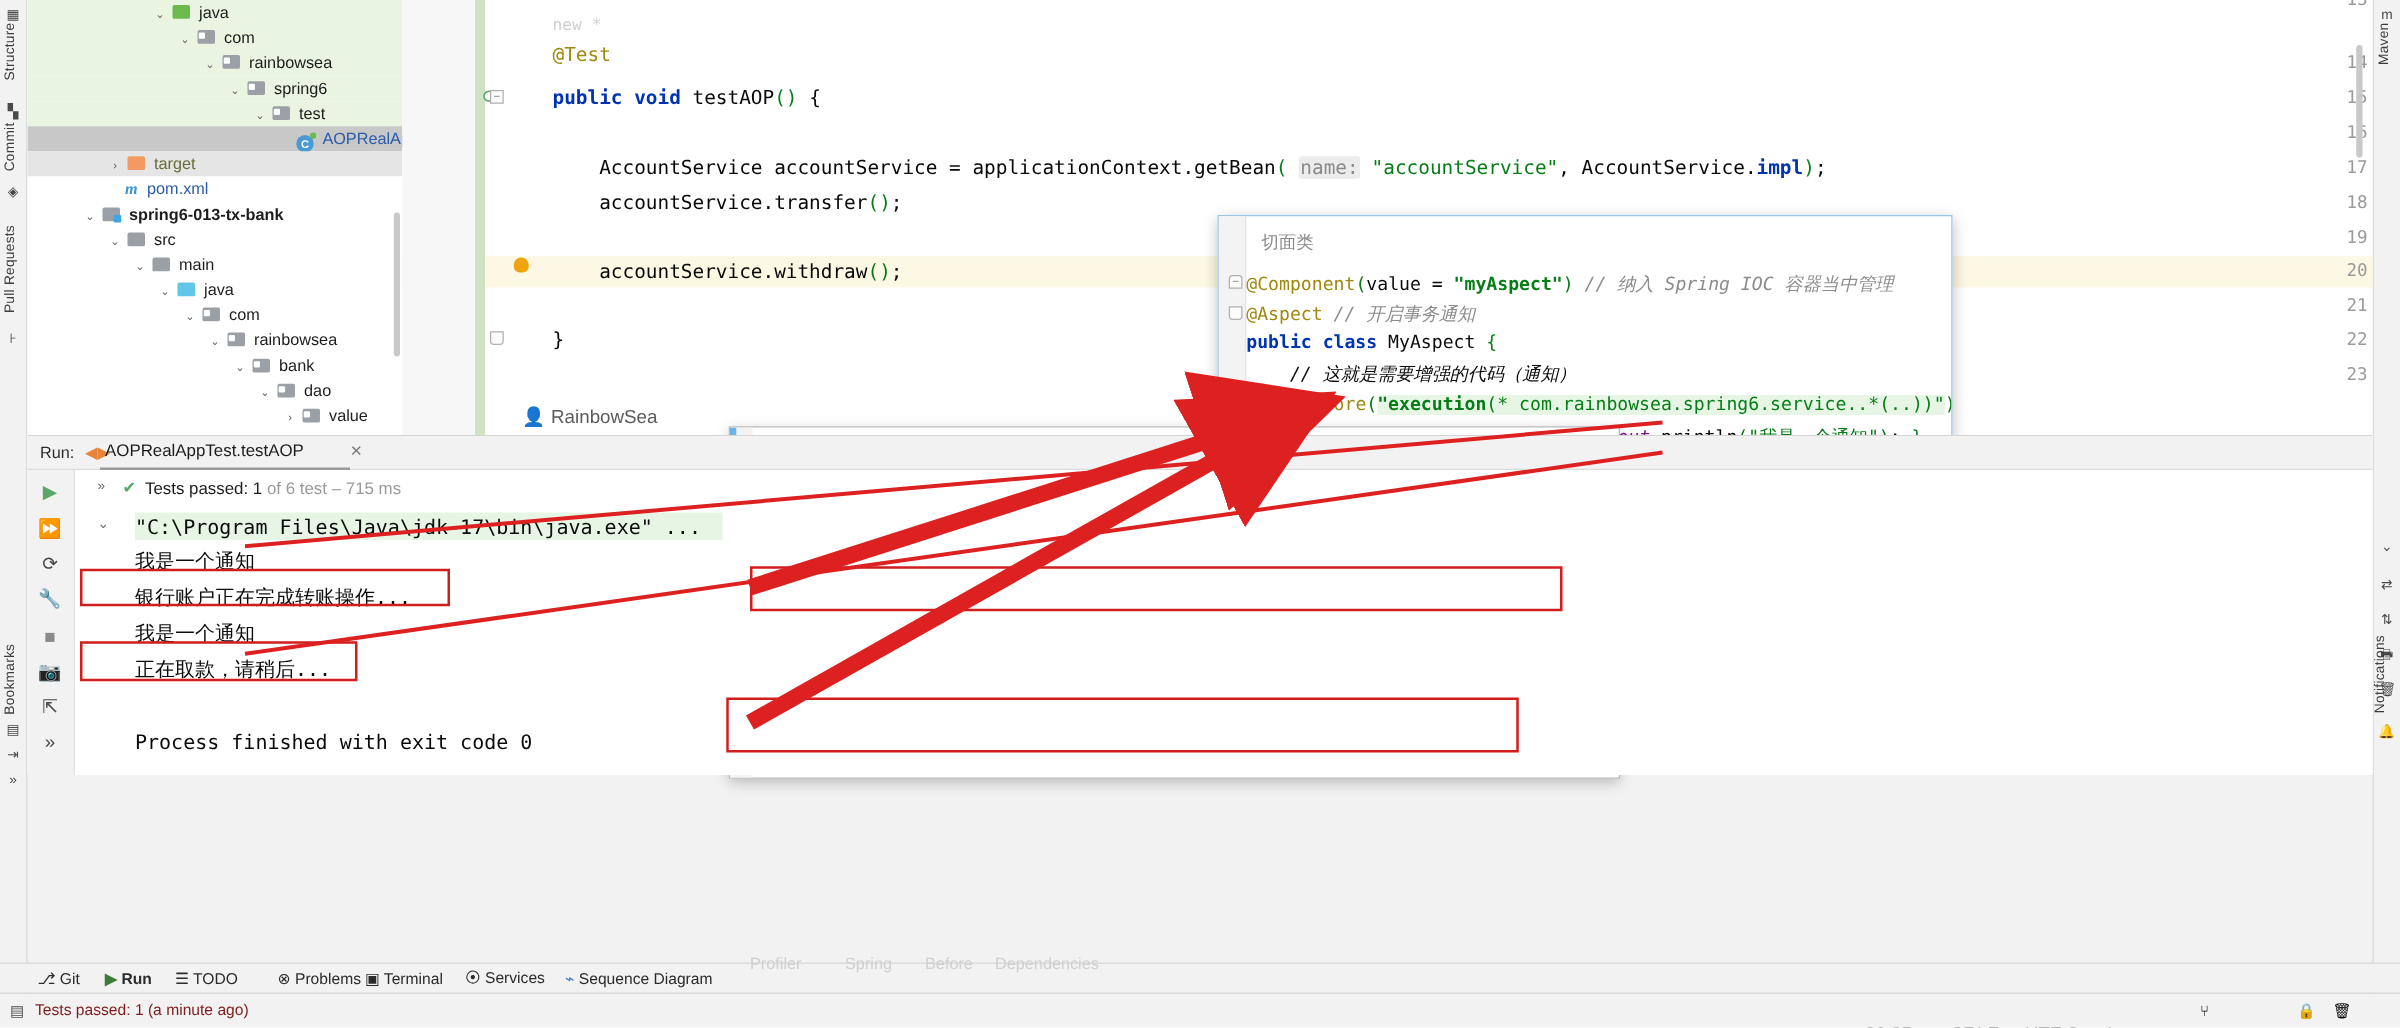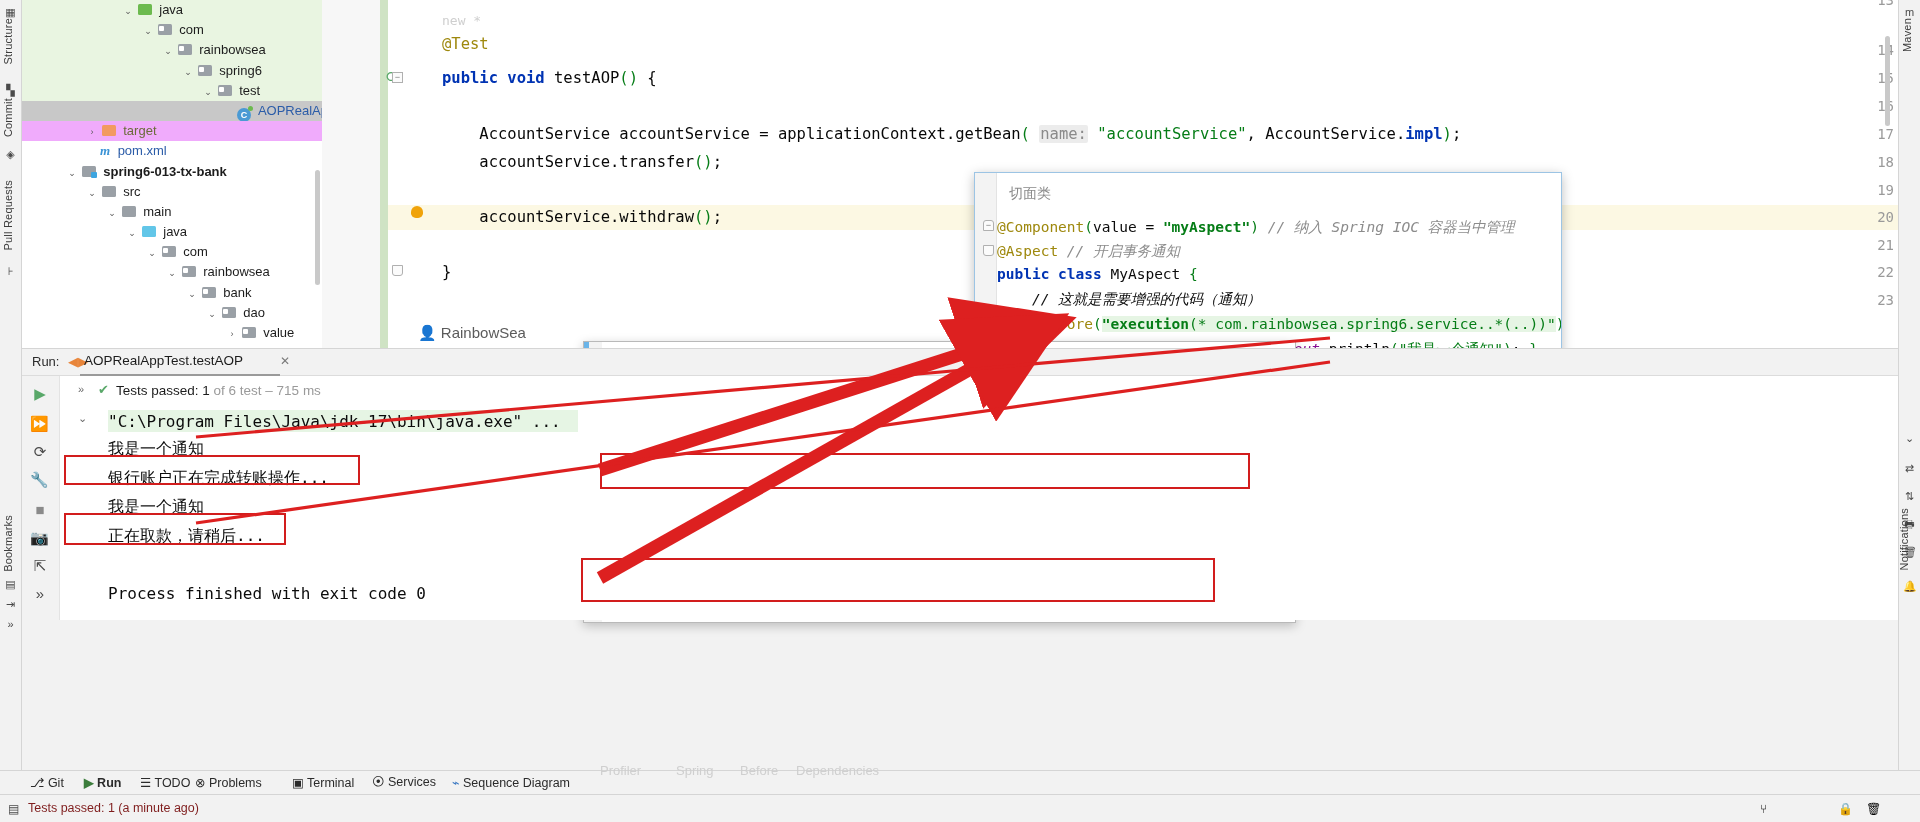--- a/index.html
+++ b/index.html
@@ -18,21 +18,21 @@
 
   .right-strip { position:absolute; right:0; top:0; width:22px; height:795px;
                  background:#f2f2f2; border-left:1px solid #d5d5d5; }
 
   
   .tree { position:absolute; left:22px; top:0; width:300px; height:348px;
           background:#ffffff; overflow:hidden; font-size:13px; color:#1c1c1c; }
   .trow { position:relative; height:20.2px; line-height:20.2px; white-space:nowrap; }
   .trow.sel-green { background:#e9f5e1; }
   .trow.sel-grey  { background:#c8c8c8; }
-  .trow.sel-yellow{ background:#f0abfc; }
+  .trow.sel-yellow{ background:#e5e5e5; }
   .chev { display:inline-block; width:12px; text-align:center; color:#5a5a5a;
           font-size:9px; }
   .fold { display:inline-block; width:14px; height:11px; border-radius:1.5px;
           vertical-align:-1px; margin-right:4px; position:relative; }
   .fold.grey  { background:#9aa0a6; }
   .fold.green { background:#6cba4e; }
   .fold.blue  { background:#62c6e8; }
   .fold.orange{ background:#f29a62; }
   .fold.src::after { content:""; position:absolute; left:1px; top:2px;
           width:5px; height:5px; background:#ffffff; border-radius:1px; }
@@ -418,21 +418,21 @@
       <span>Git</span>
     </div>
     <div class="tb-item active" style="left:84px;">
       <span style="color:#3c7d3c;">▶</span>
       <span>Run</span>
     </div>
     <div class="tb-item" style="left:140px;">
       <span>☰</span>
       <span>TODO</span>
     </div>
-    <div class="tb-item" style="left:195px;">
+    <div class="tb-item" style="left:222px;">
       <span>⊗</span>
       <span>Problems</span>
     </div>
     <div class="tb-item" style="left:292px;">
       <span>▣</span>
       <span>Terminal</span>
     </div>
     <div class="tb-item" style="left:372px;">
       <span>⦿</span>
       <span>Services</span>

